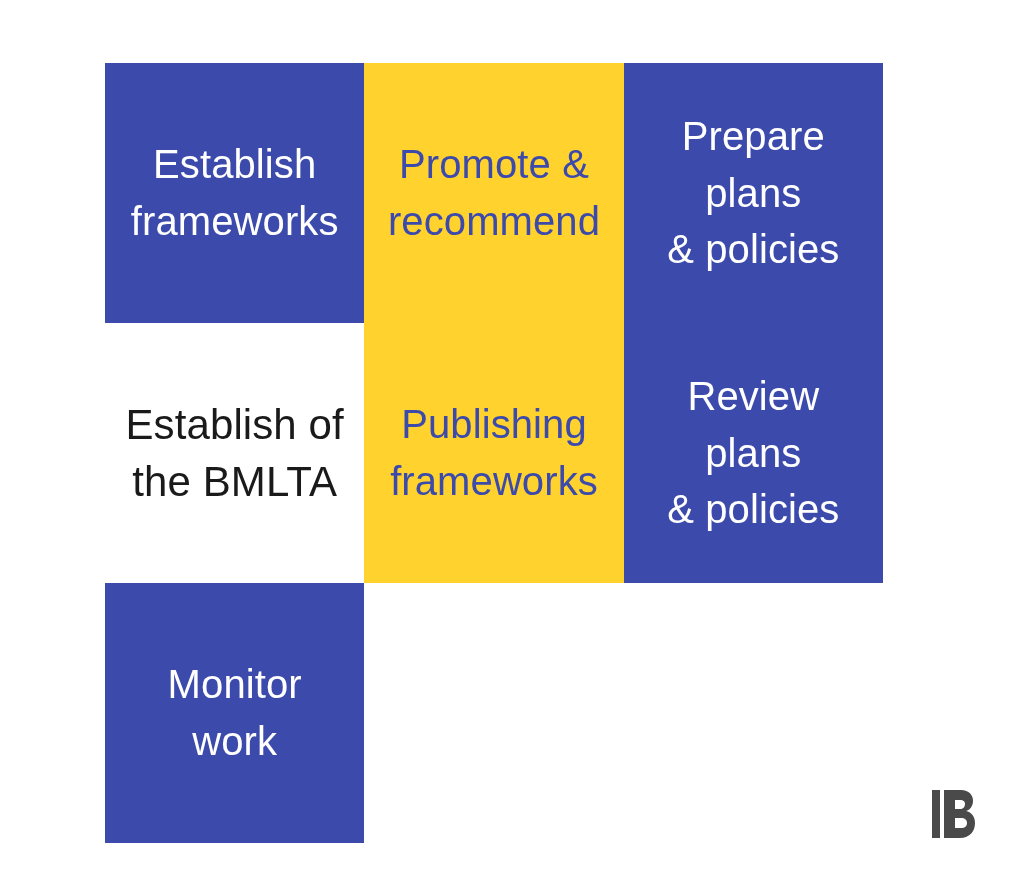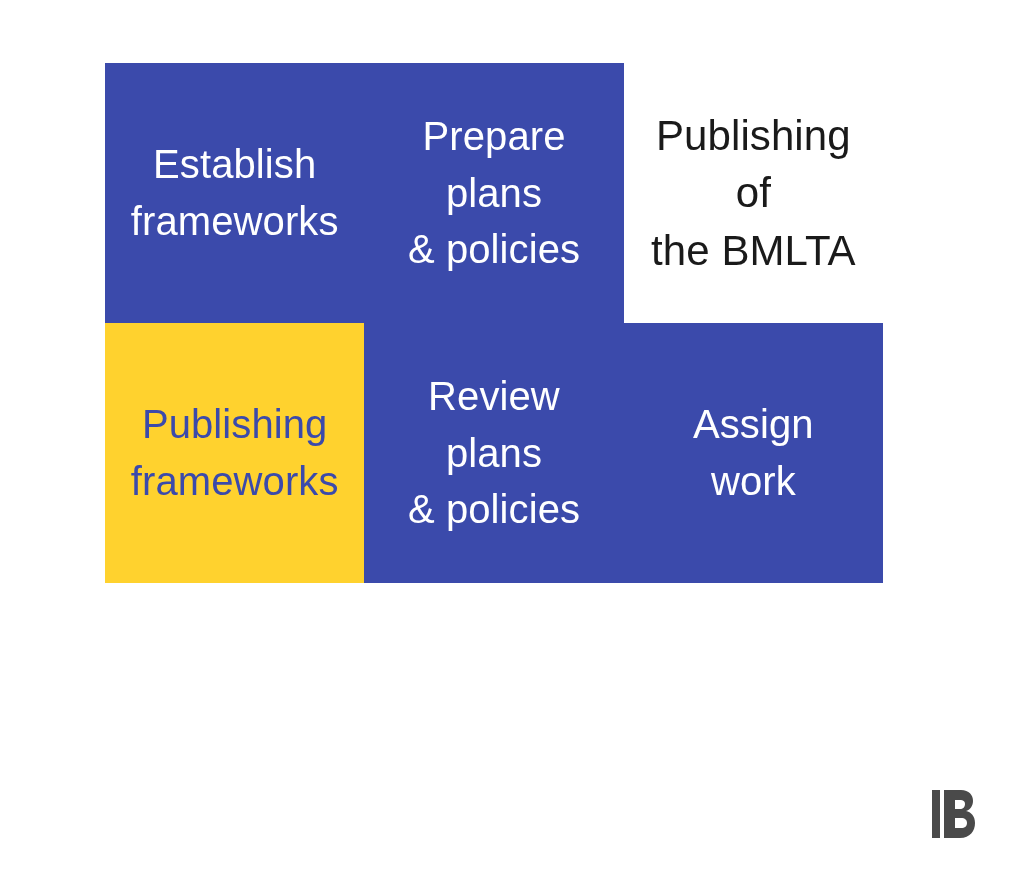--- a/index.html
+++ b/index.html
@@ -94,45 +94,49 @@
 
 <div id="infographic-root">
 
   <div class="matrix-grid">
 
     <div class="cell cell-blue">
       <span class="cell-label">Establish
 frameworks</span>
     </div>
 
+    <div class="cell cell-yellow">
+      <span class="cell-label">Promote &amp;
+recommend</span>
+    </div>
 
     <div class="cell cell-blue">
       <span class="cell-label">Prepare plans
 &amp; policies</span>
     </div>
 
 
     <div class="cell cell-white">
-      <span class="cell-label">Publishing of
+      <span class="cell-label">Establish of
 the BMLTA</span>
     </div>
 
     <div class="cell cell-yellow">
       <span class="cell-label">Publishing
 frameworks</span>
     </div>
 
     <div class="cell cell-blue">
       <span class="cell-label">Review plans
 &amp; policies</span>
     </div>
 
 
     <div class="cell cell-blue">
-      <span class="cell-label">Assign
+      <span class="cell-label">Monitor
 work</span>
     </div>
 
   </div>
 
   <div class="brand-logo">
     <svg width="46" height="50" viewBox="0 0 46 50" xmlns="http://www.w3.org/2000/svg" aria-hidden="true">
       <rect x="1" y="1" width="8" height="48" fill="#4a4a4a"></rect>
       <path d="M13 1 h17 c8 0 12 5 12 11 c0 5 -3 9 -7 10 c5 1 9 5 9 12 c0 8 -5 15 -15 15 h-16 z
                M24 11 v9 h5 c3 0 5 -2 5 -5 c0 -3 -2 -4 -5 -4 z

